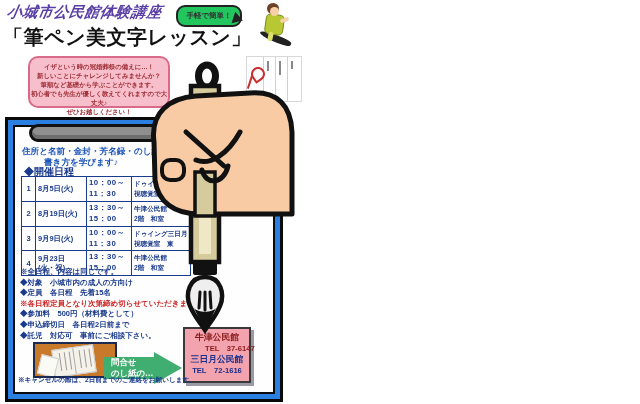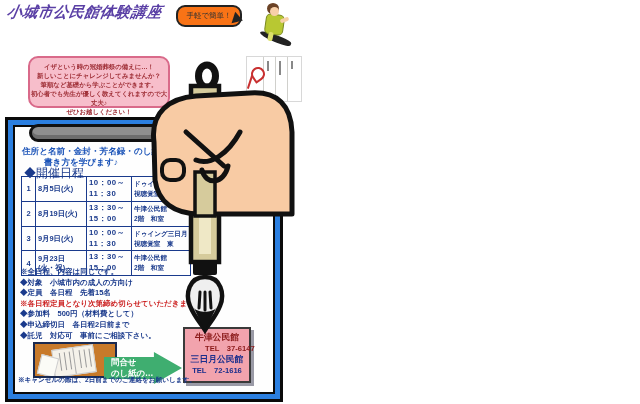--- a/index.html
+++ b/index.html
@@ -3,22 +3,22 @@
 <meta charset="utf-8">
 <style>
   html,body{margin:0;padding:0;background:#fff;}
   #canvas{position:relative;width:640px;height:404px;background:#fff;overflow:hidden;
           font-family:"Liberation Sans",sans-serif;}
   .abs{position:absolute;}
 
   
   .course-tag{left:7px;top:3px;font-size:15px;font-weight:bold;font-style:italic;
     color:#5A3FA5;transform:skewX(-10deg);letter-spacing:.5px;}
-  .bubble{left:176px;top:5px;width:62px;height:18px;background:#f97316;border:2px solid #222;
-    border-radius:9px;font-size:7.5px;font-weight:normal;color:#333;text-align:center;line-height:18px;}
+  .bubble{left:176px;top:5px;width:62px;height:18px;background:#22c55e;border:2px solid #222;
+    border-radius:9px;font-size:7.5px;font-weight:bold;color:#333;text-align:center;line-height:18px;}
   .bubble:after{content:"";position:absolute;right:-9px;top:7px;width:0;height:0;
     border:6px solid transparent;border-left:10px solid #222;transform:rotate(18deg);}
   .main-title{left:3px;top:24px;font-family:"DejaVu Serif",serif;font-size:20px;
     font-weight:bold;color:#111;letter-spacing:.5px;}
 
   
   .mascot{left:258px;top:2px;width:38px;height:50px;}
   .m-hair{position:absolute;left:9px;top:1px;width:12px;height:11px;border-radius:50%;background:#6B4226;}
   .m-face{position:absolute;left:12px;top:5px;width:9px;height:9px;border-radius:50%;background:#F8D0A8;}
   .m-body{position:absolute;left:7px;top:12px;width:17px;height:19px;border-radius:5px;
@@ -51,21 +51,21 @@
   
   .tray{left:29px;top:124px;width:166px;height:18px;background:#8F8F8F;border:3px solid #111;
     border-radius:9px;box-shadow:inset 0 -4px 0 #6E6E6E;box-sizing:border-box;}
   .tray .hole{position:absolute;right:10px;top:1px;width:10px;height:10px;background:#fff;
     border:3px solid #111;border-radius:50%;}
 
   
   .learn1{left:22px;top:146px;font-size:8.6px;font-weight:bold;color:#1C54B8;}
   .learn2{left:44px;top:157px;font-size:8.6px;font-weight:bold;color:#1C54B8;}
 
-  .sched-head{left:24px;top:165px;font-size:12px;font-weight:normal;color:#1A3A8C;}
+  .sched-head{left:24px;top:165px;font-size:10px;font-weight:bold;color:#1A3A8C;}
 
   
   table.sched{position:absolute;left:21px;top:176px;border-collapse:collapse;}
   table.sched td{border:1.6px solid #1A3A8C;color:#1A3A8C;font-weight:bold;
     padding:1px 2px;height:21px;vertical-align:middle;}
   td.c-no{width:9px;font-size:7.5px;text-align:center;}
   td.c-date{width:46px;font-size:7.4px;line-height:1.3;}
   td.c-time{width:40px;font-size:7.8px;line-height:1.4;letter-spacing:.5px;}
   td.c-place{width:54px;font-size:6.6px;line-height:1.5;}
 
@@ -110,20 +110,21 @@
   <div class="abs course-tag">小城市公民館体験講座</div>
   <div class="abs bubble">手軽で簡単！</div>
   <div class="abs mascot">
     <div class="m-brush"></div>
     <div class="m-body"></div>
     <div class="m-arm"></div>
     <div class="m-leg"></div>
     <div class="m-hair"></div>
     <div class="m-face"></div>
   </div>
+  <div class="abs main-title">「筆ペン美文字レッスン」</div>
 
   <div class="abs intro-box">
     <div>イザという時の冠婚葬祭の備えに…！</div>
     <div>新しいことにチャレンジしてみませんか？</div>
     <div>筆順など基礎から学ぶことができます。</div>
     <div>初心者でも先生が優しく教えてくれますので大丈夫♪</div>
     <div>ぜひお越しください！</div>
   </div>
 
   <div class="abs noshi">

